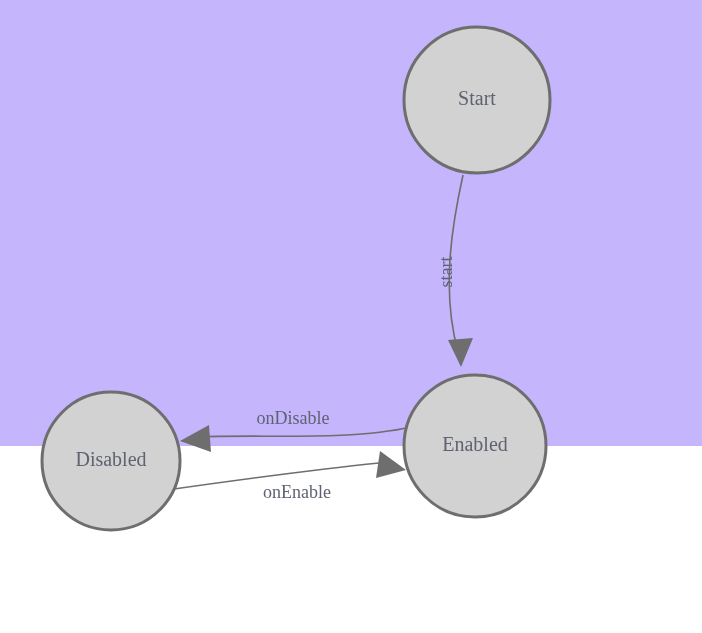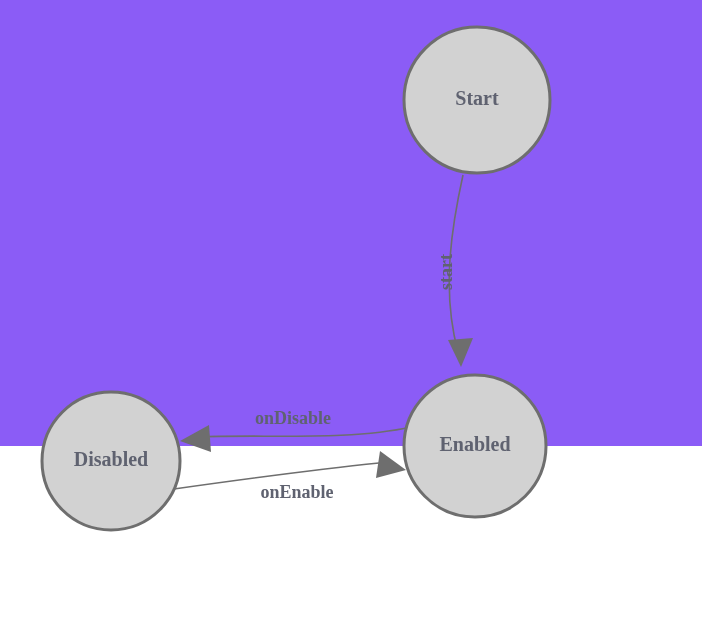--- a/index.html
+++ b/index.html
@@ -11,22 +11,21 @@
   body {
     width: 702px;
     height: 633px;
     overflow: hidden;
     font-family: "Liberation Serif", "DejaVu Serif", serif;
   }
   #diagram-root {
     position: relative;
     width: 702px;
     height: 446px;
-    background: #8b5cf6;
-    font-weight: bold;
+    background: #c4b5fd;
   }
   svg.diagram-canvas {
     position: absolute;
     top: 0;
     left: 0;
     width: 702px;
     height: 633px;
     display: block;
   }
   .node-shape {

